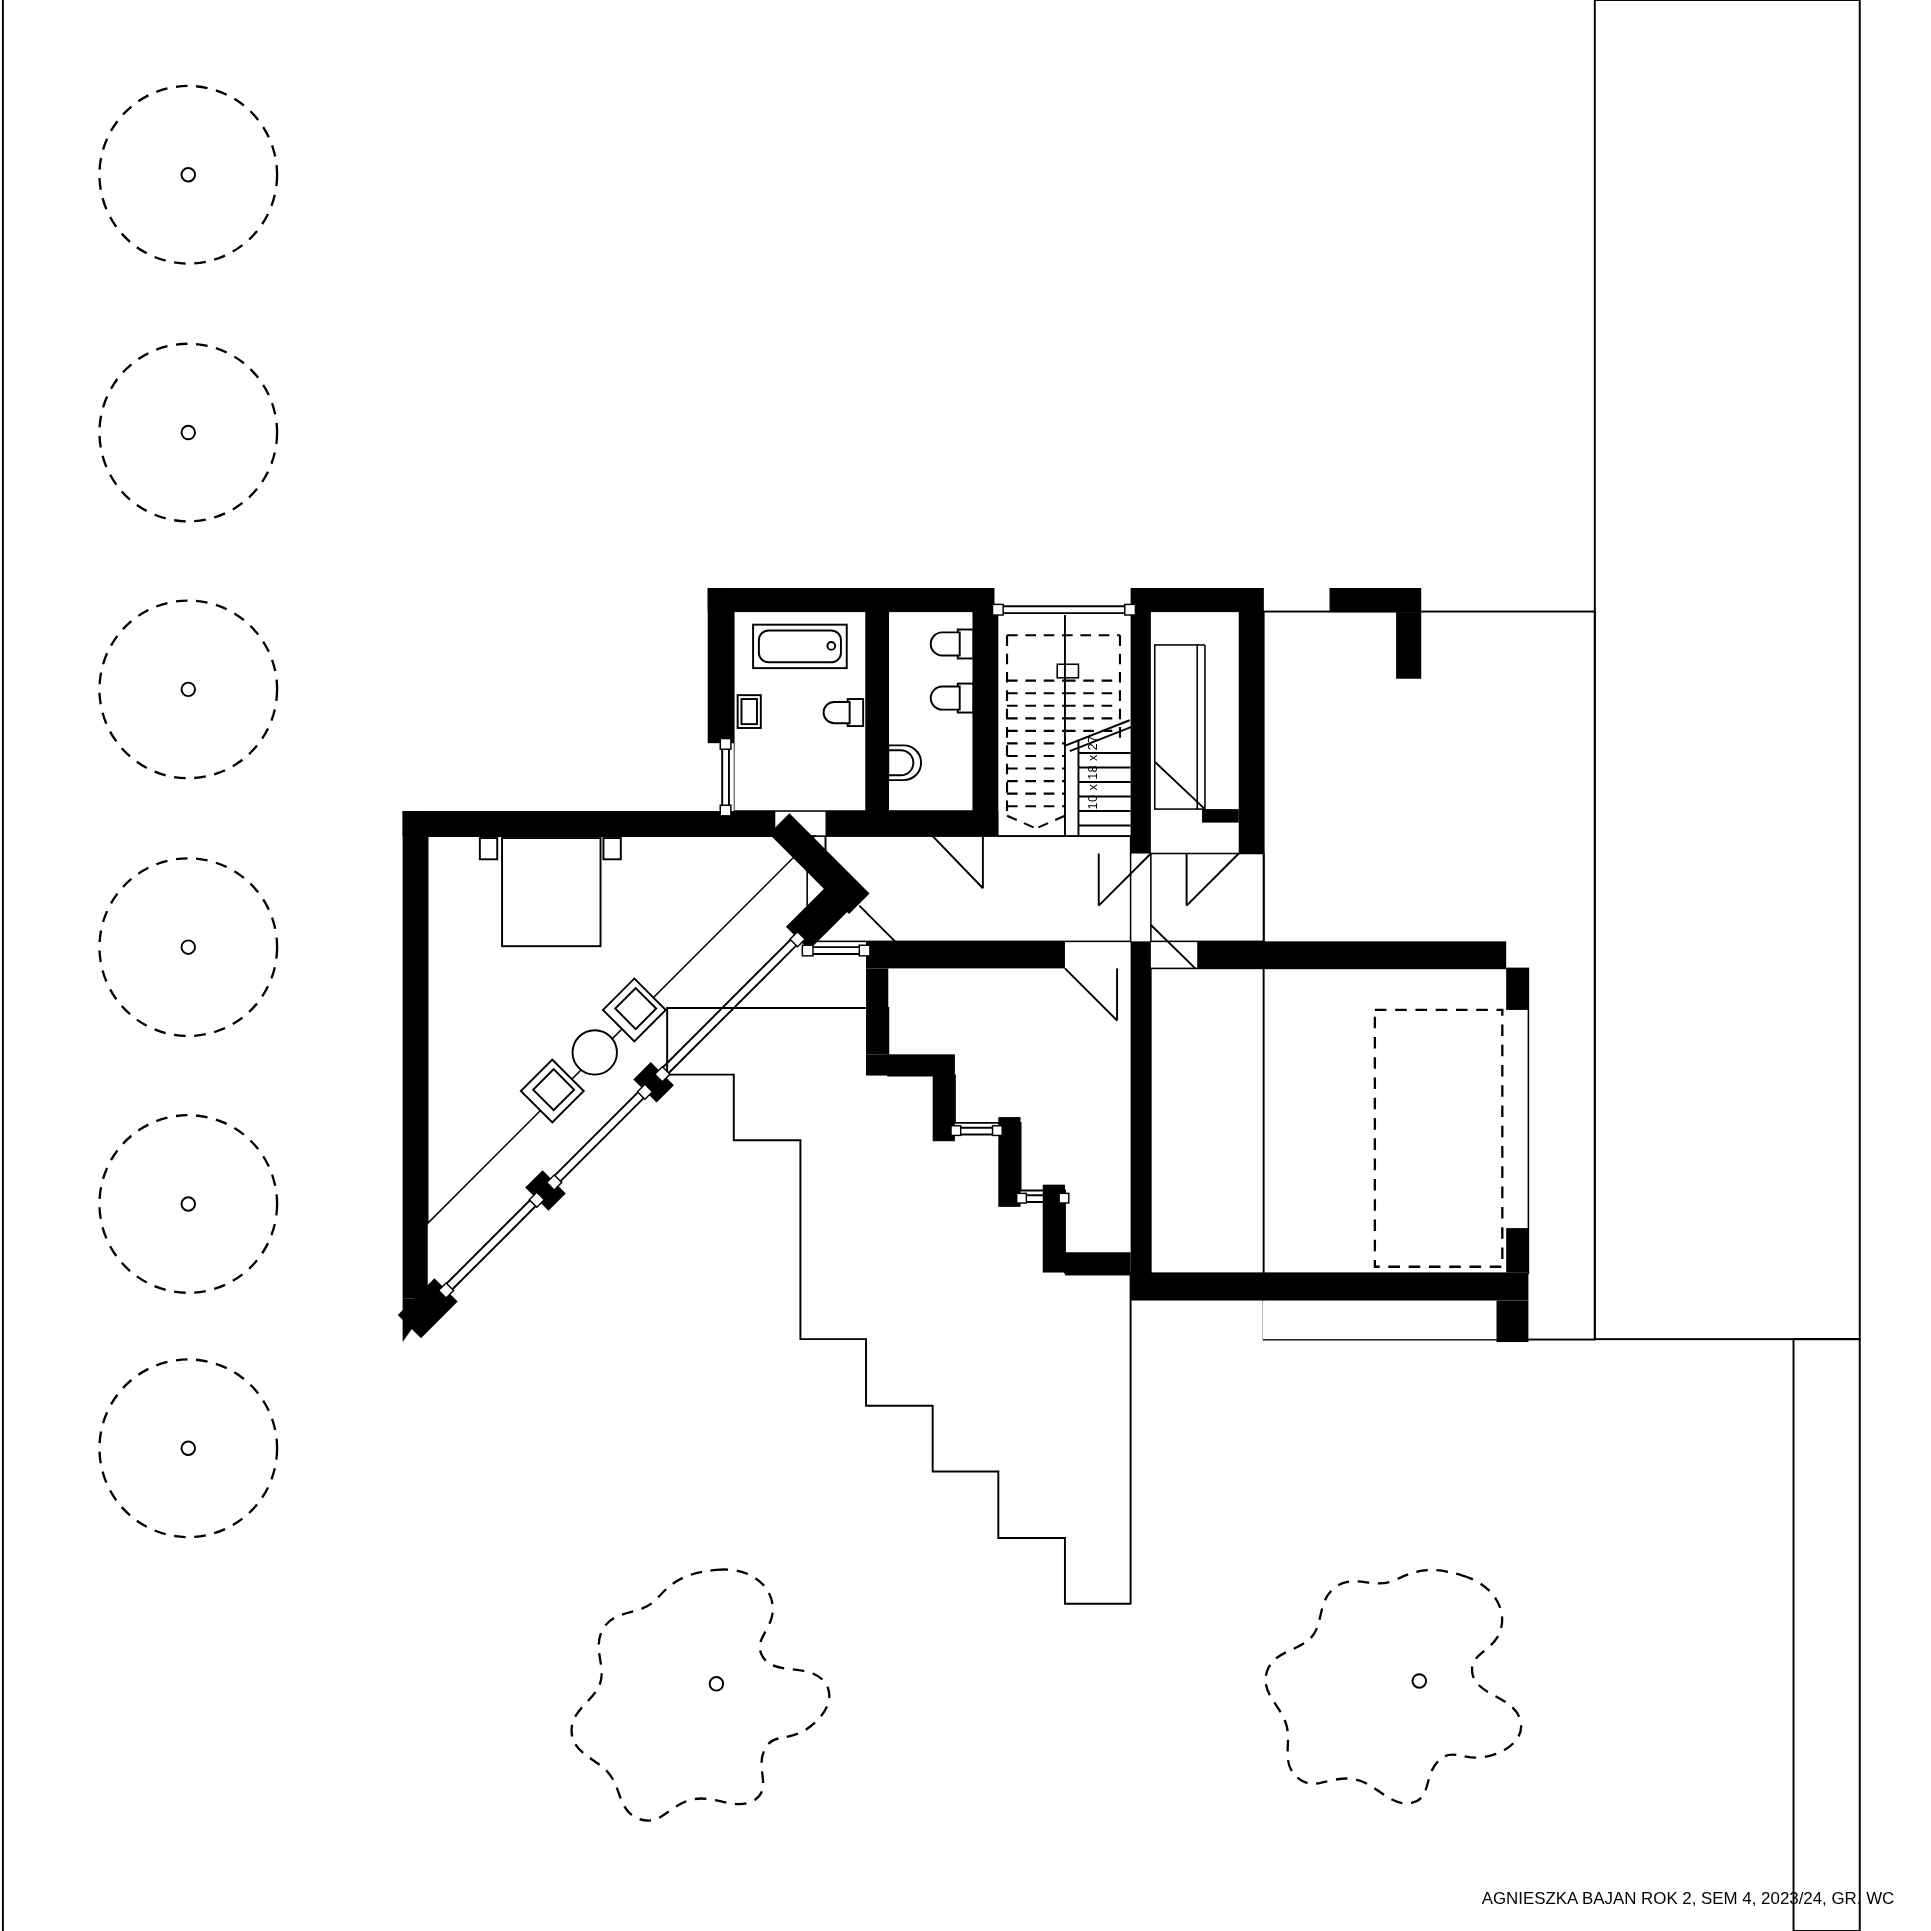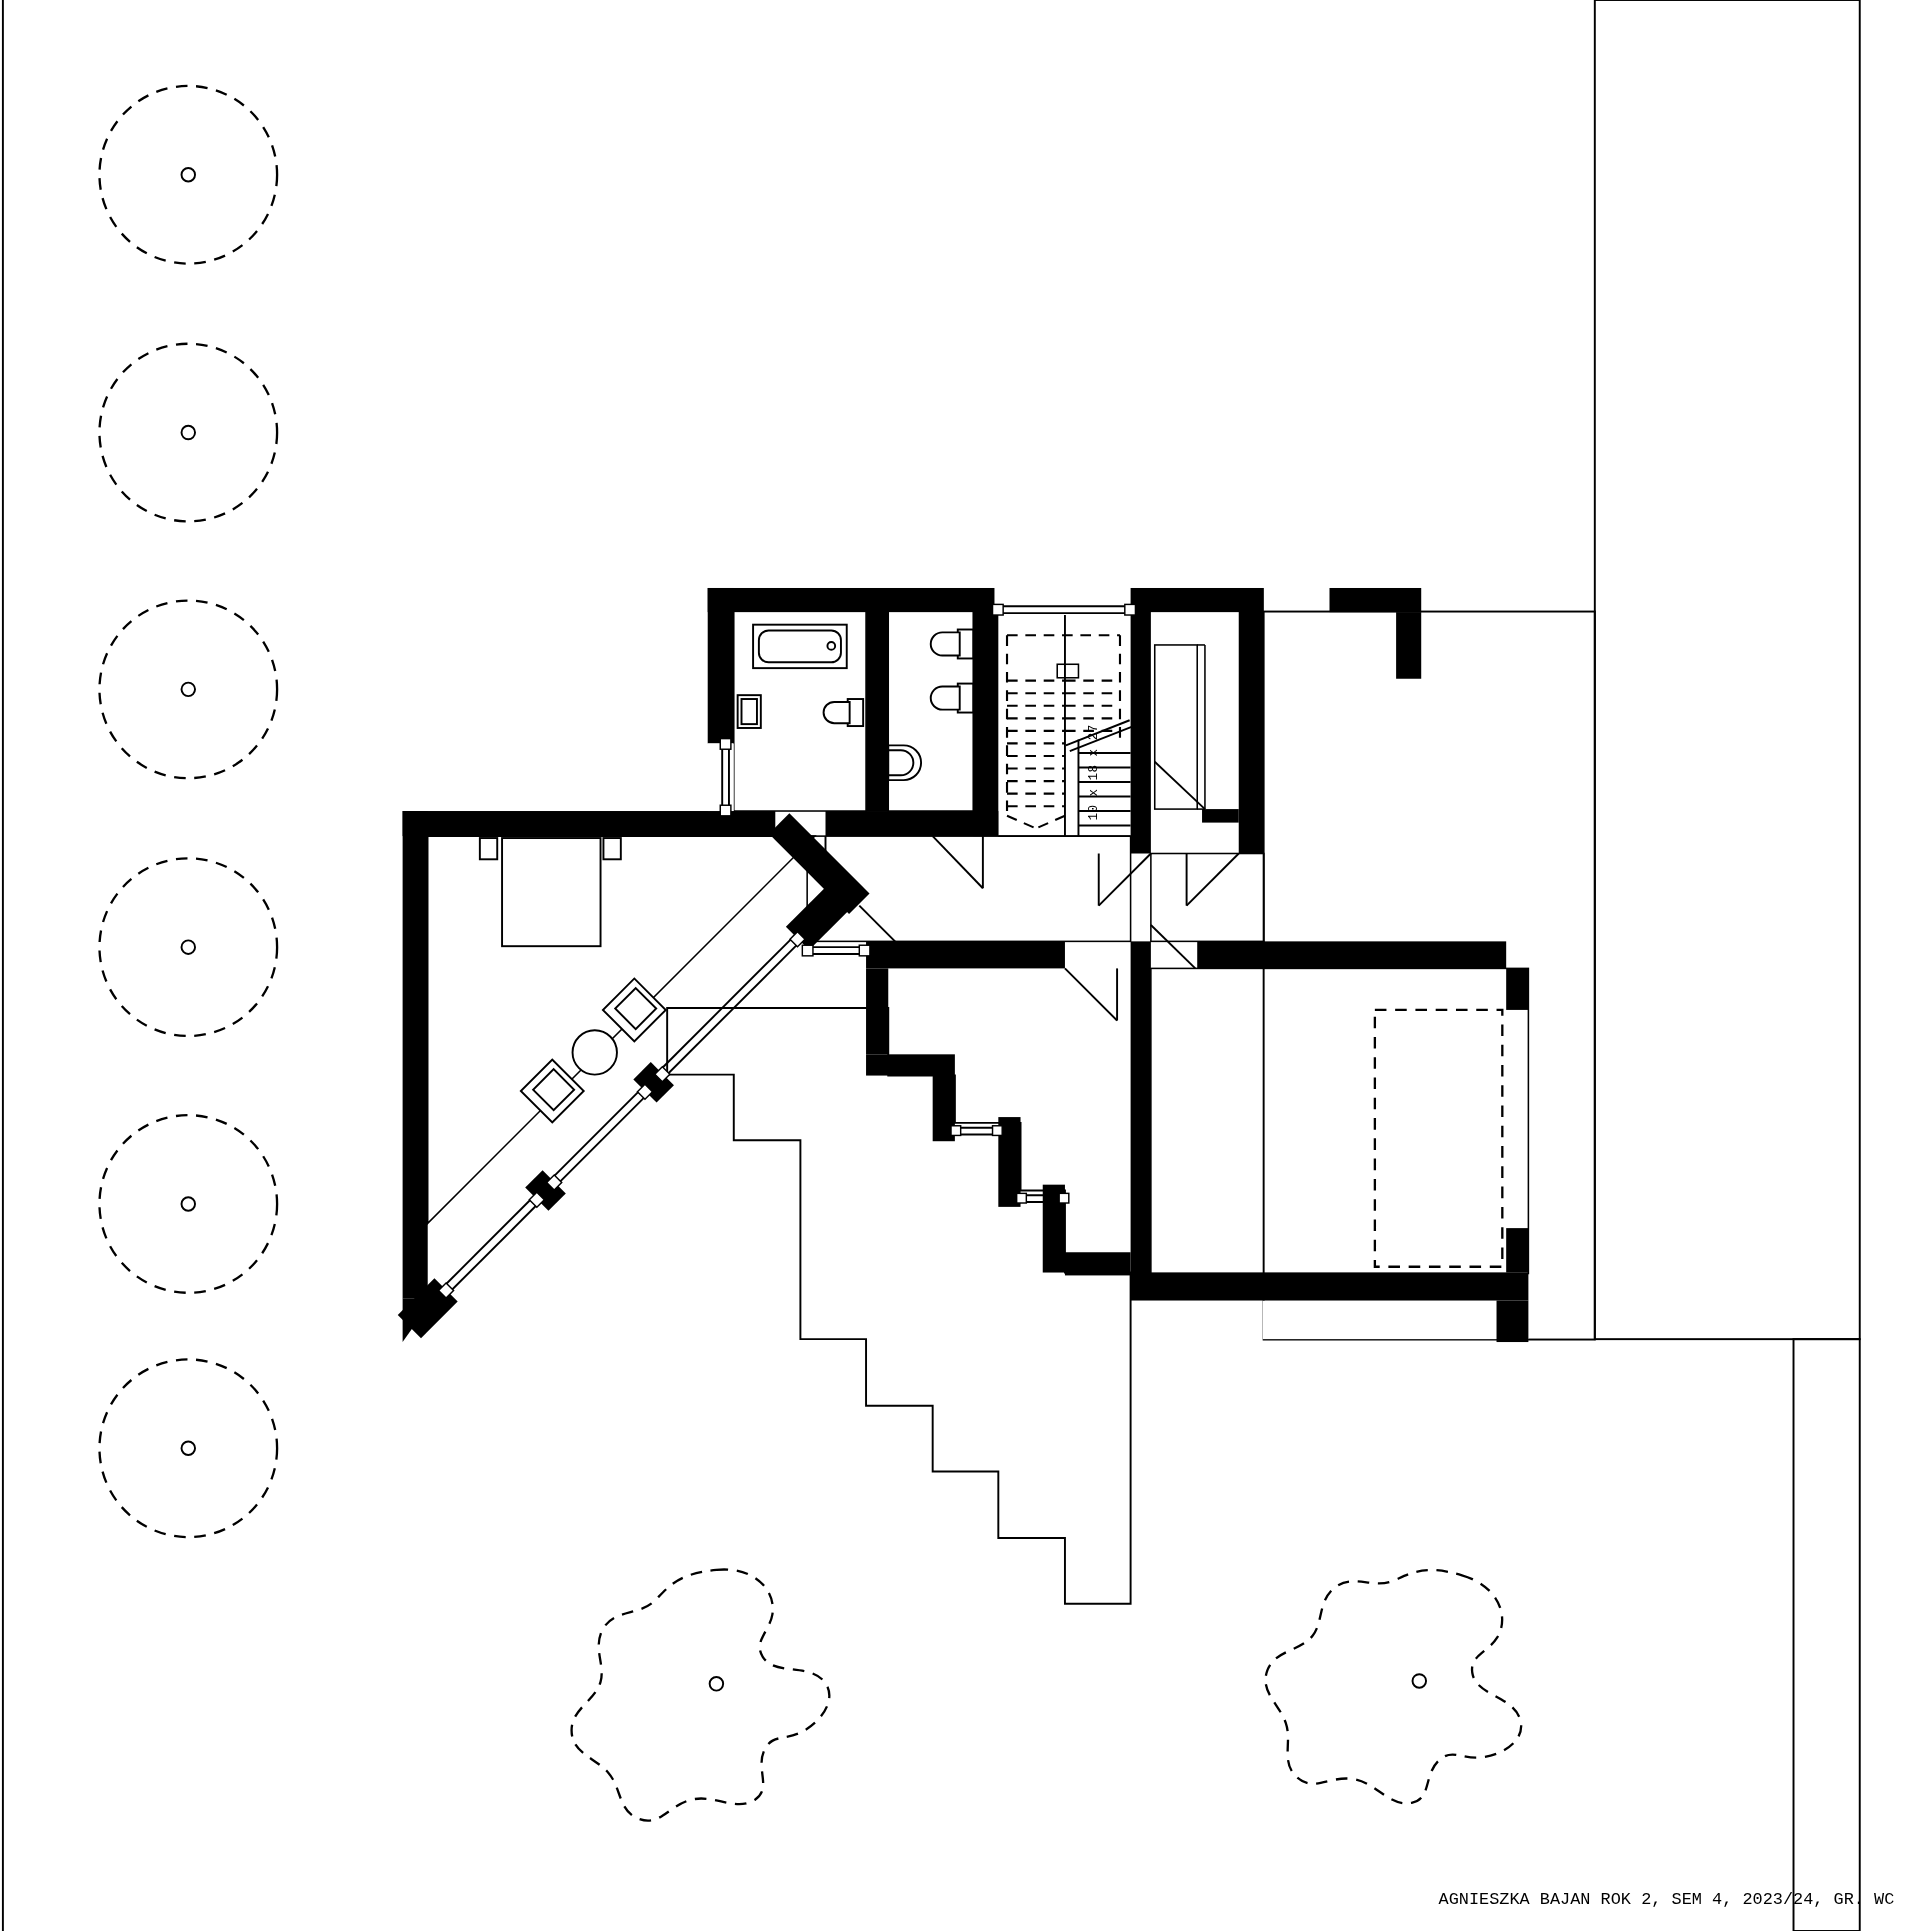--- a/index.html
+++ b/index.html
@@ -1,17 +1,17 @@
 <!DOCTYPE html>
 <html><head>
 <meta charset="utf-8">
 <style>
   html,body{margin:0;padding:0;background:#fff;}
   .sheet{position:relative;width:1931px;height:1931px;background:#fff;overflow:hidden;
-         font-family:Liberation Mono, monospace;}
+         font-family:Liberation Sans, sans-serif;}
   svg{display:block;}
   .thin{stroke:#000;stroke-width:2;fill:none;}
   .thin15{stroke:#000;stroke-width:1.6;fill:none;}
   .wall{fill:#000;stroke:none;}
   .fixture{fill:#fff;stroke:#000;stroke-width:2;}
   .dashed{stroke:#000;stroke-width:2.4;fill:none;stroke-dasharray:12 9;}
   .dashfine{stroke:#000;stroke-width:2.2;fill:none;stroke-dasharray:11 8;}
   .winline{stroke:#000;stroke-width:2;fill:none;}
   .winsq{fill:#fff;stroke:#000;stroke-width:1.5;}
   .titleTxt{font-size:17.5px;fill:#000;}

